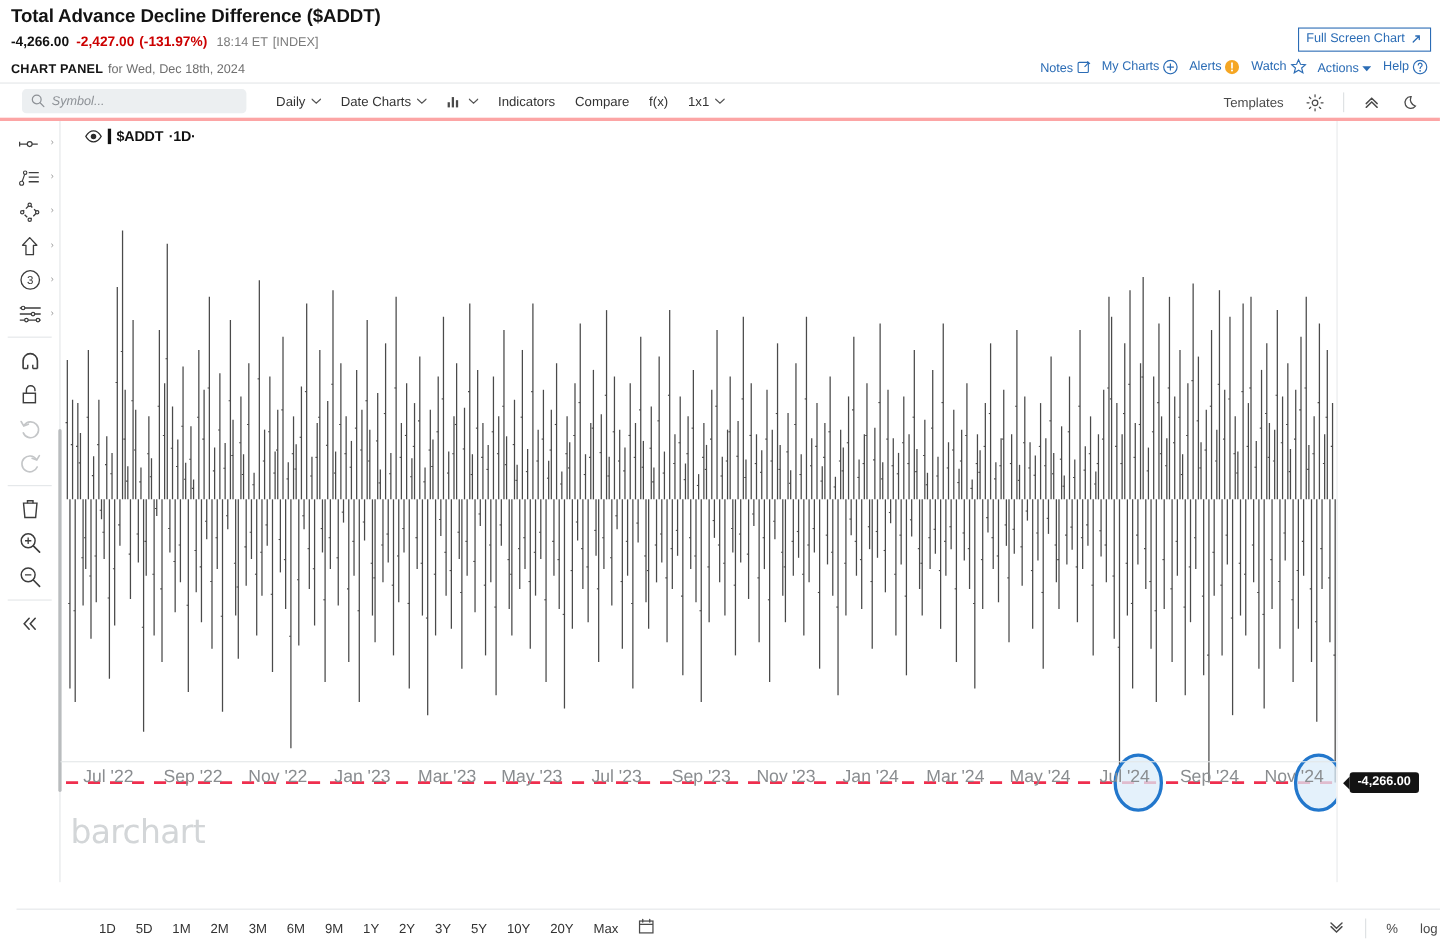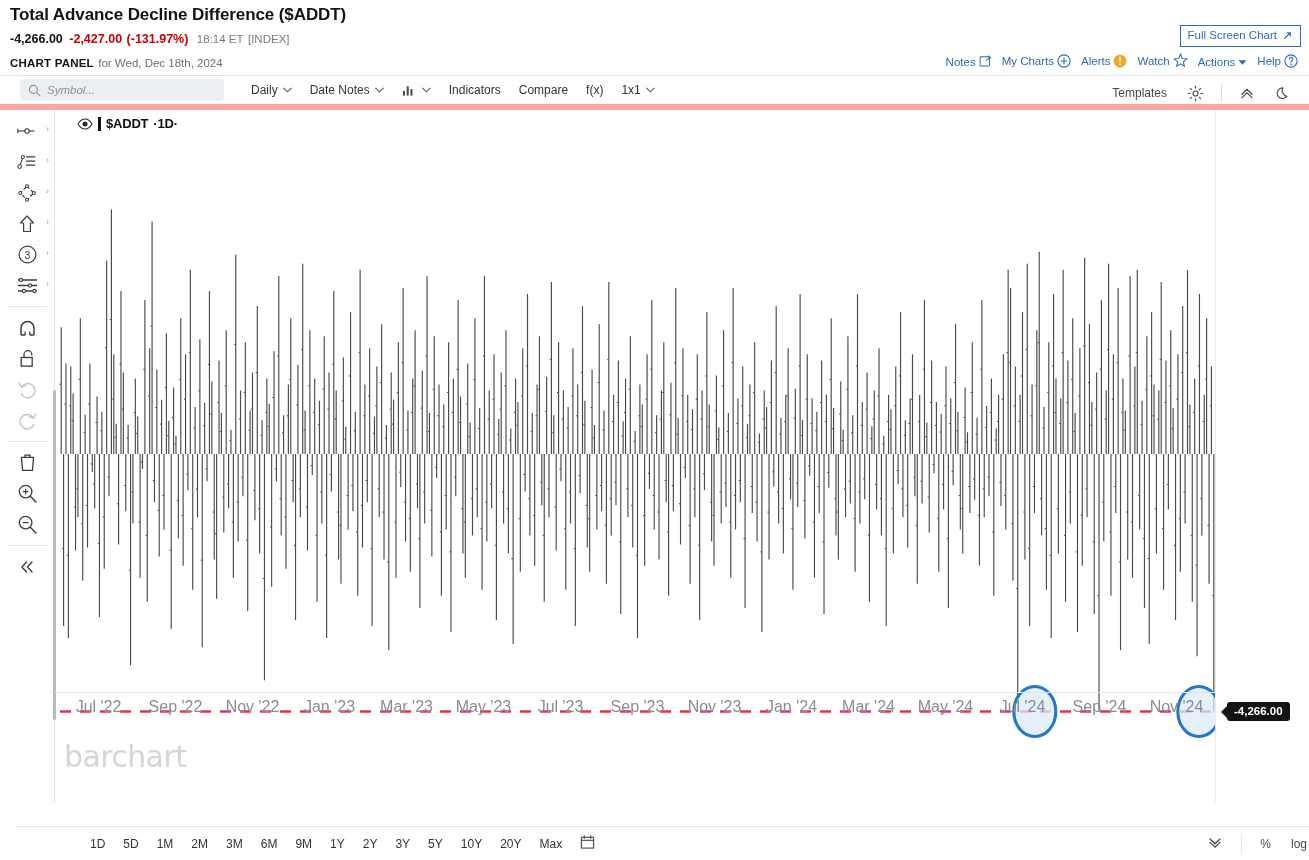--- a/index.html
+++ b/index.html
@@ -49,21 +49,21 @@
   .fsc-wrap { position: absolute; right: 8px; top: -27px; }
   .fsc-btn {
     border: 1px solid #2b6cb5; color: #2b6cb5; background: #fff;
     font-size: 11.5px; padding: 3px 7px 4px 7px; cursor: pointer;
     display: flex; align-items: center; gap: 5px; line-height: 13px;
   }
 
   
   .chart-toolbar {
     position: relative; height: 34px;
-    border-bottom: 6px solid #fca5a5;
+    border-bottom: 3px solid #fca5a5;
     display: flex; align-items: center; padding: 0 8px;
   }
   .symbol-box {
     width: 204px; height: 22px; background: #eceff1; border-radius: 4px;
     display: flex; align-items: center; padding: 0 8px; gap: 6px;
     margin-left: 12px; cursor: text;
   }
   .symbol-ph { font-size: 11.5px; color: #8d9196; font-style: italic; }
   .tb-items { display: flex; align-items: flex-start; gap: 0px; margin-left: 18px; }
   .tb-item {
@@ -286,21 +286,21 @@
     <div class="tb-items">
       <div class="tb-item">
         <span>Daily</span>
         <span class="ic caret">
           <svg width="9" height="6" viewBox="0 0 10 6">
               <path d="M0.7 1 L5 5 L9.3 1" stroke="#555" stroke-width="1.2" fill="none" stroke-linecap="round"></path>
             </svg>
         </span>
       </div>
       <div class="tb-item">
-        <span>Date Notes</span>
+        <span>Date Charts</span>
         <span class="ic caret">
           <svg width="9" height="6" viewBox="0 0 10 6">
               <path d="M0.7 1 L5 5 L9.3 1" stroke="#555" stroke-width="1.2" fill="none" stroke-linecap="round"></path>
             </svg>
         </span>
       </div>
       <div class="tb-item">
         <span class="ic">
           <svg width="15" height="14" viewBox="0 0 16 14">
             <rect x="1" y="8" width="2.2" height="5" fill="#4a4a4a"></rect>

